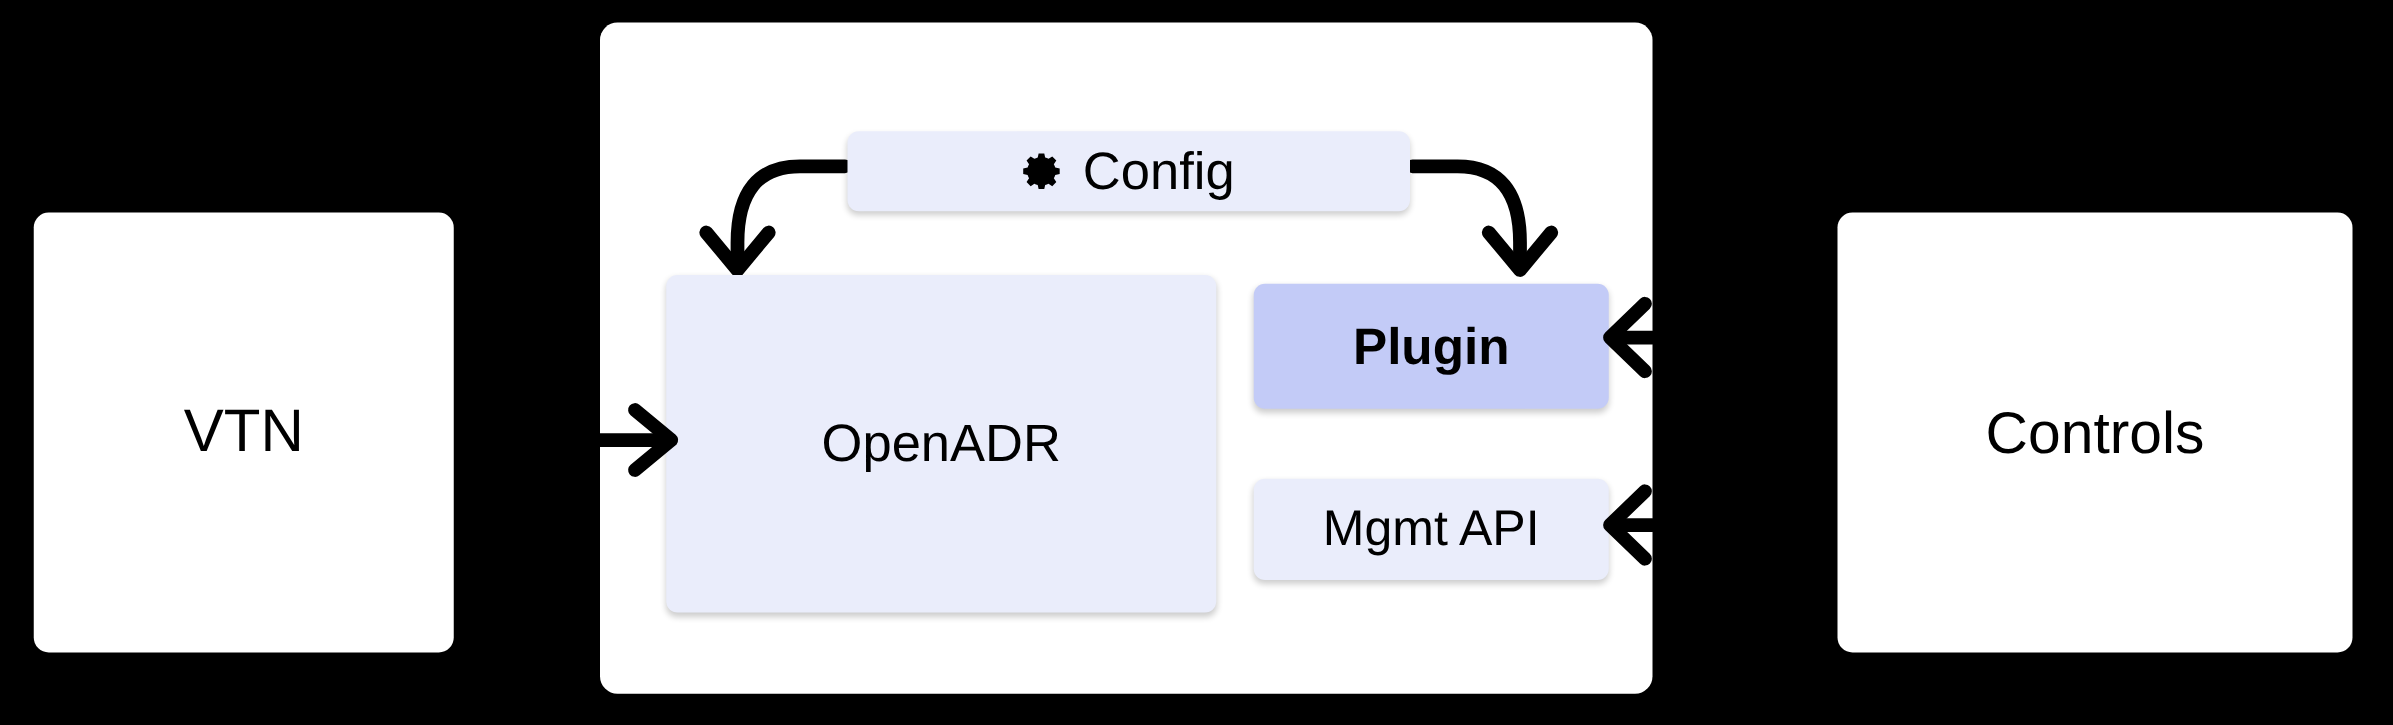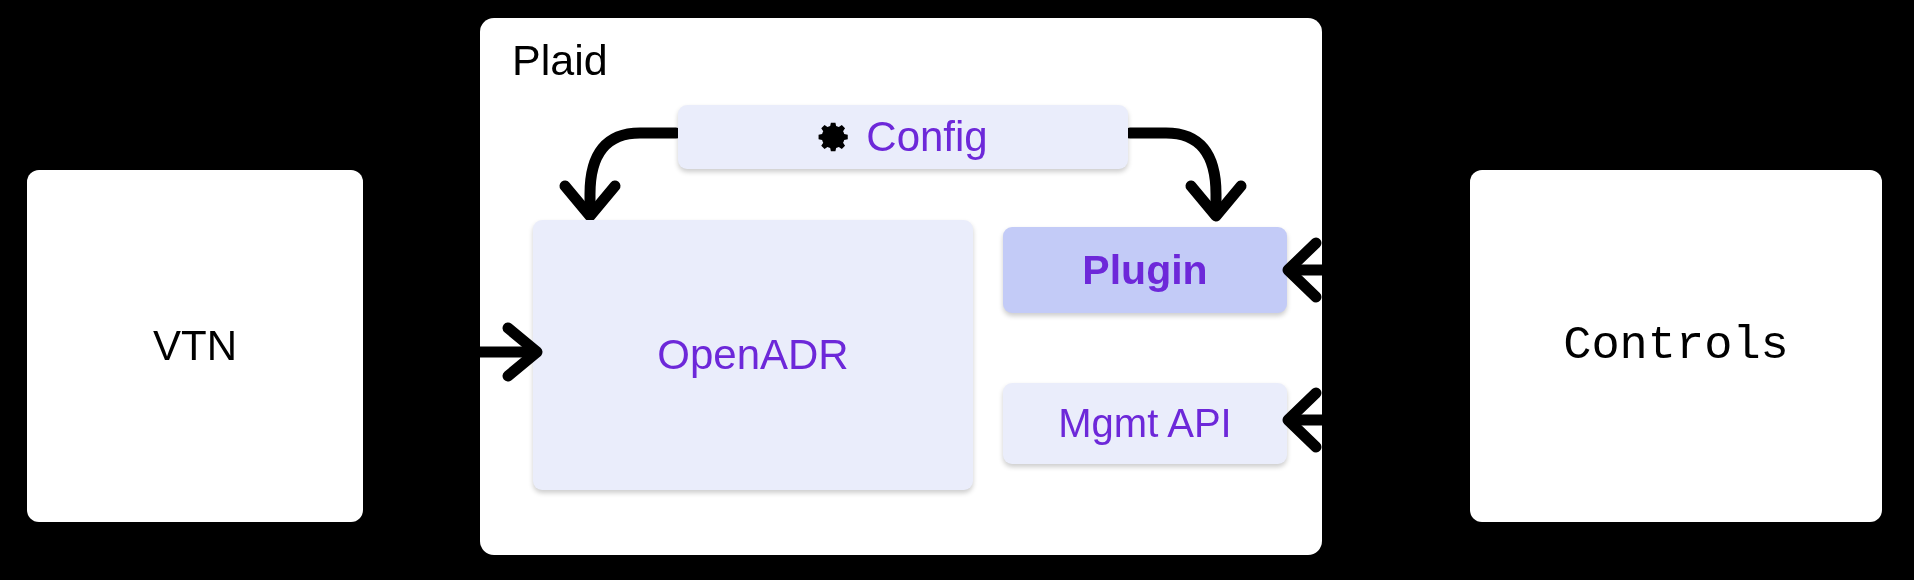--- a/index.html
+++ b/index.html
@@ -31,27 +31,26 @@
   }
   
   .white-box {
     background: #ffffff;
     border-radius: 12px;
     box-shadow: 0 2px 5px rgba(0,0,0,0.35);
   }
   #vtn-box {
     left: 27px;  top: 170px;
     width: 336px; height: 352px;
-    font-size: 42px;
+    font-size: 48px;
   }
   #controls-box {
     left: 1470px; top: 170px;
     width: 412px; height: 352px;
     font-size: 47px;
-    font-family: Liberation Mono, monospace;
   }
   
   #plaid-container {
     position: absolute;
     left: 480px; top: 18px;
     width: 842px; height: 537px;
     background: #ffffff;
     border-radius: 14px;
     box-shadow: 0 3px 7px rgba(0,0,0,0.35);
   }
@@ -64,21 +63,21 @@
   }
   
   .inner {
     position: absolute;
     box-sizing: border-box;
     display: flex;
     align-items: center;
     justify-content: center;
     text-align: center;
     border-radius: 9px;
-    color: #6d28d9;
+    color: #000000;
     box-shadow: 0 3px 5px rgba(0,0,0,0.20);
     line-height: 1.18;
   }
   .lavender { background: #eaedfb; }
   .periwinkle { background: #c3cbf7; }
 
   #config-box {
     left: 198px; top: 87px;
     width: 450px; height: 64px;
     font-size: 42px;
@@ -91,21 +90,21 @@
   }
   #openadr-box {
     left: 53px; top: 202px;
     width: 440px; height: 270px;
     font-size: 42px;
     padding: 0 18px;
     text-align: right;
   }
   #plugin-box {
     left: 523px; top: 209px;
-    width: 284px; height: 86px;
+    width: 284px; height: 100px;
     font-size: 41px;
     font-weight: bold;
   }
   #mgmt-box {
     left: 523px; top: 365px;
     width: 284px; height: 81px;
     font-size: 40px;
   }
   
   #arrows-global,
@@ -122,21 +121,20 @@
 <body>
 
 <div id="canvas">
 
   <div class="node white-box" id="vtn-box">
     <span>VTN</span>
   </div>
 
   <div id="plaid-container">
 
-    <div id="plaid-label">Plaid</div>
 
     <svg id="arrows-inner" viewBox="0 0 842 537">
 
       <g>
         <path d="M 196 115 L 160 115 Q 110 115 110 176 L 110 196" fill="none" stroke="#000000" stroke-width="11" stroke-linecap="round"></path>
         <path d="M 85 168 L 110 198 L 135 168" fill="none" stroke="#000000" stroke-width="11" stroke-linecap="round" stroke-linejoin="round"></path>
       </g>
 
       <g>
         <path d="M 650 115 L 686 115 Q 736 115 736 176 L 736 196" fill="none" stroke="#000000" stroke-width="11" stroke-linecap="round"></path>

